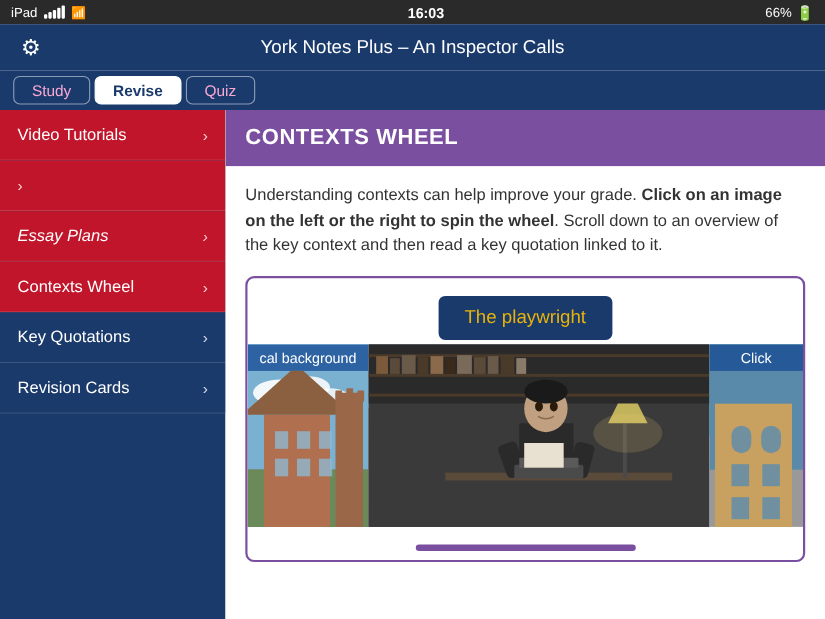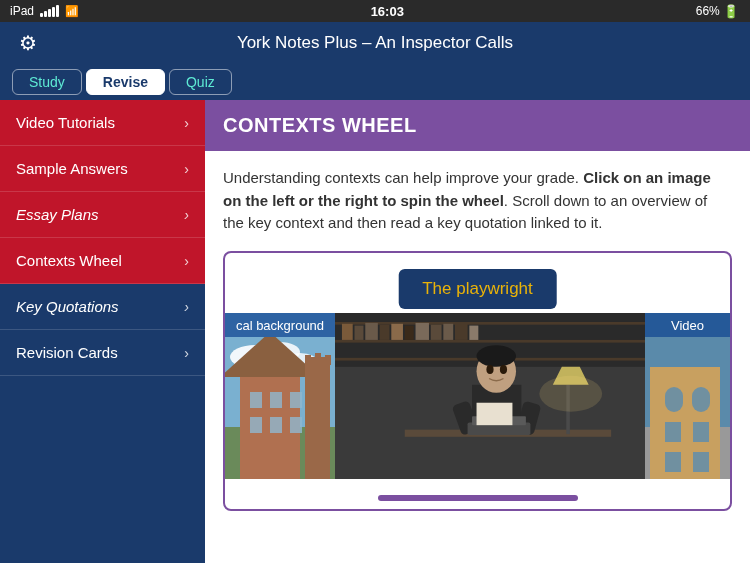--- a/index.html
+++ b/index.html
@@ -50,21 +50,21 @@
       display: flex;
       align-items: center;
       padding: 4px 12px;
       gap: 4px;
     }
     .tab-btn {
       padding: 4px 16px;
       border-radius: 6px;
       border: 1.5px solid rgba(255,255,255,0.5);
       background: transparent;
-      color: #5eead4;
+      color: #f9a8d4;
       font-size: 14px;
       cursor: pointer;
     }
     .tab-btn.active {
       background: white;
       color: #1a3a6b;
       border-color: white;
       font-weight: 600;
     }
 
@@ -276,32 +276,31 @@
 </div>
 
 <div id="main">
 
   <div id="sidebar">
     <div class="sidebar-item">
       <span>Video Tutorials</span>
       <span class="sidebar-item-chevron">›</span>
     </div>
     <div class="sidebar-item">
-      <span>Sample Answers</span>
       <span class="sidebar-item-chevron">›</span>
     </div>
     <div class="sidebar-item">
       <span>Essay Plans</span>
       <span class="sidebar-item-chevron">›</span>
     </div>
     <div class="sidebar-item">
       <span>Contexts Wheel</span>
       <span class="sidebar-item-chevron">›</span>
     </div>
-    <div class="sidebar-item" style="background:#1a3a6b;font-style:italic;">
+    <div class="sidebar-item" style="background:#1a3a6b;">
       <span>Key Quotations</span>
       <span class="sidebar-item-chevron">›</span>
     </div>
     <div class="sidebar-item" style="background:#1a3a6b;">
       <span>Revision Cards</span>
       <span class="sidebar-item-chevron">›</span>
     </div>
   </div>
 
   <div id="content">
@@ -394,21 +393,21 @@
               <rect x="160" y="100" width="40" height="25" fill="#e8e0d0"></rect>
 
               <rect x="260" y="80" width="4" height="55" fill="#4a4a4a"></rect>
               <polygon points="245,80 285,80 275,60 255,60" fill="#d0c060" opacity="0.9"></polygon>
 
               <ellipse cx="265" cy="90" rx="35" ry="20" fill="#ffe080" opacity="0.15"></ellipse>
             </svg>
           </div>
 
           <div id="right-img" class="wheel-img-box" style="width:85px;flex-shrink:0;">
-            <div class="right-img-label">Video</div>
+            <div class="right-img-label">Click</div>
             <svg width="85" height="185" viewBox="0 0 85 185" xmlns="http://www.w3.org/2000/svg" style="position:absolute;top:24px;left:0;">
 
               <rect x="0" y="0" width="85" height="90" fill="#5a8aaa"></rect>
 
               <rect x="5" y="30" width="70" height="155" fill="#c8a060"></rect>
 
               <rect x="20" y="50" width="18" height="25" fill="#7090a0" rx="9"></rect>
               <rect x="47" y="50" width="18" height="25" fill="#7090a0" rx="9"></rect>
 
               <rect x="20" y="85" width="16" height="20" fill="#7090a0"></rect>

